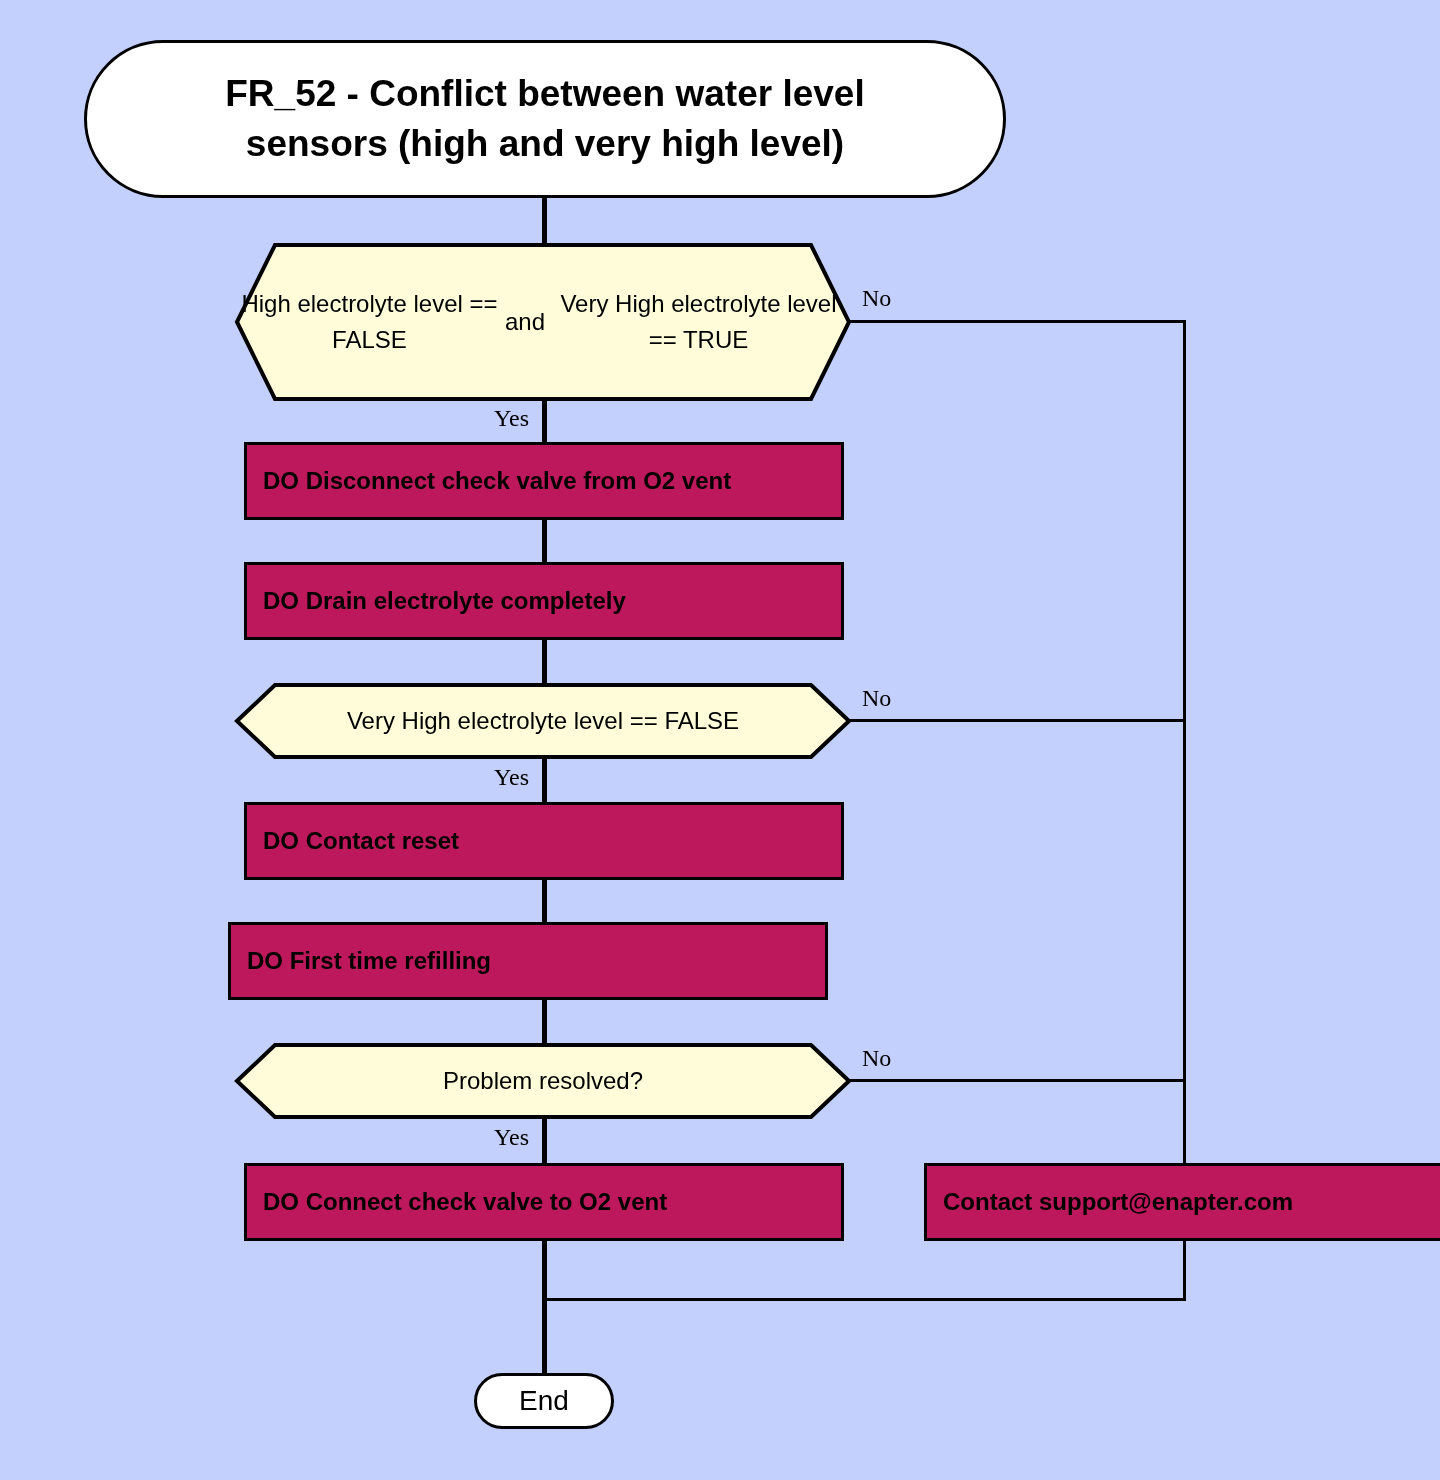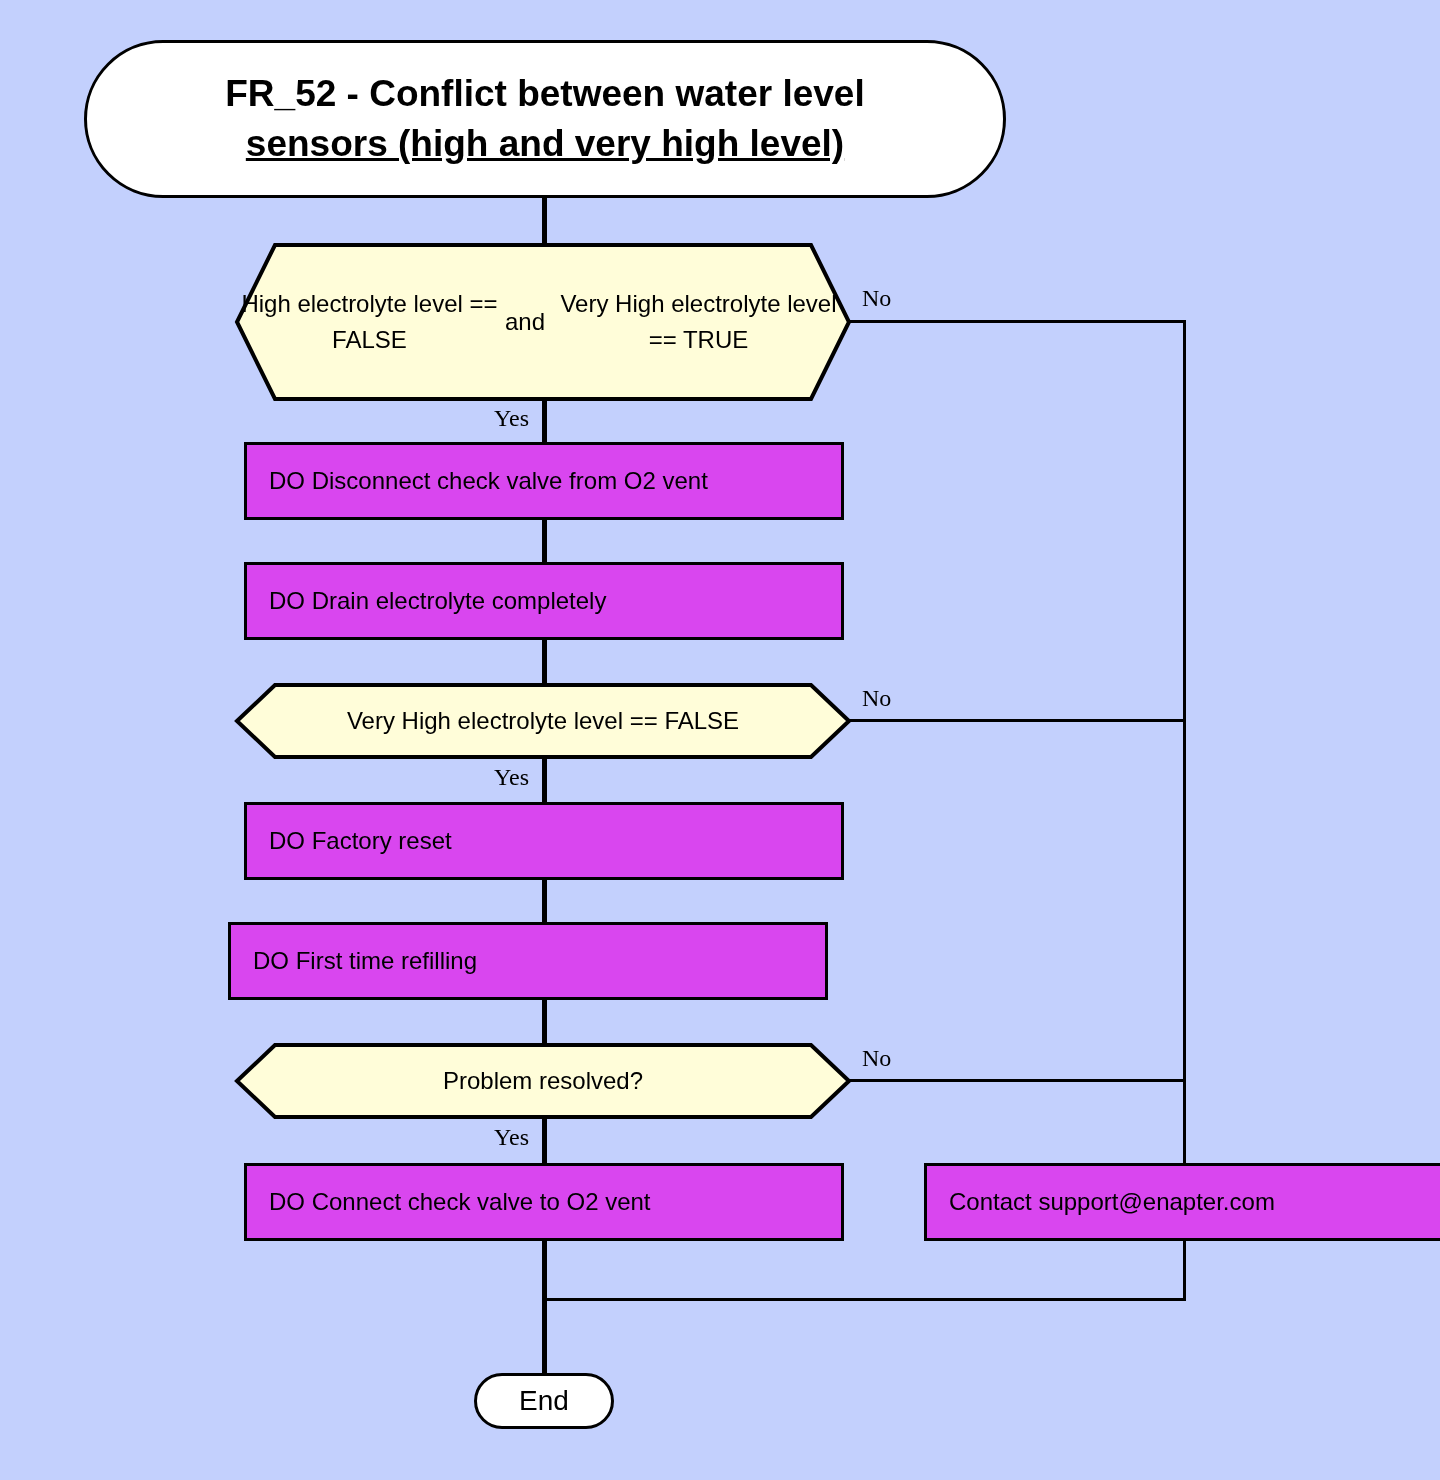--- a/index.html
+++ b/index.html
@@ -63,28 +63,29 @@
     width: 140px;
     height: 56px;
     border-radius: 28px;
     font-size: 28px;
     color: #000000;
   }
 
   
   .process {
     position: absolute;
-    background: #d946ef;
+    background: #be185d;
     border: 3px solid #000000;
     box-sizing: border-box;
     display: flex;
     align-items: center;
     font-size: 24px;
     color: #000000;
-    padding-left: 22px;
+    padding-left: 16px;
+    font-weight: bold;
   }
 
   
   .decision {
     position: absolute;
   }
   .decision svg {
     position: absolute;
     left: 0;
     top: 0;
@@ -120,21 +121,21 @@
 </head>
 <body>
 
 <div id="canvas">
 
   <div class="vline" style="left:498px; top:196px; height:48px;"></div>
 
   <div id="title-node" class="terminator">
     <div>
       <div style="display:block;">FR_52 - Conflict between water level</div>
-      <div style="display:block;text-decoration:underline;">sensors (high and very high level)</div>
+      <div style="display:block;">sensors (high and very high level)</div>
     </div>
   </div>
 
   <div class="decision" style="left:190px; top:242px; width:618px; height:160px;">
     <svg width="618" height="160" viewBox="0 0 618 160">
       <polygon points="3,80 41,3 577,3 615,80 577,157 41,157" fill="#fffdd9" stroke="#000000" stroke-width="4" stroke-linejoin="miter"></polygon>
     </svg>
     <div class="dtext">
       <div>High electrolyte level == FALSE</div>
       <div>and</div>
@@ -165,21 +166,21 @@
       <div>Very High electrolyte level == FALSE</div>
     </div>
   </div>
 
   <div class="edge-label" style="left:818px; top:685px;">No</div>
   <div class="hline thin" style="left:806px; top:719px; width:336px;"></div>
 
   <div class="edge-label yes" style="left:405px; top:764px; width:80px;">Yes</div>
   <div class="vline" style="left:498px; top:757px; height:46px;"></div>
 
-  <div class="process" style="left:200px; top:802px; width:600px; height:78px;">DO Factory reset</div>
+  <div class="process" style="left:200px; top:802px; width:600px; height:78px;">DO Contact reset</div>
 
   <div class="vline" style="left:498px; top:878px; height:46px;"></div>
 
   <div class="process" style="left:184px; top:922px; width:600px; height:78px;">DO First time refilling</div>
 
   <div class="vline" style="left:498px; top:998px; height:46px;"></div>
 
   <div class="decision" style="left:190px; top:1042px; width:618px; height:78px;">
     <svg width="618" height="78" viewBox="0 0 618 78">
       <polygon points="3,39 41,3 577,3 615,39 577,75 41,75" fill="#fffdd9" stroke="#000000" stroke-width="4" stroke-linejoin="miter"></polygon>

